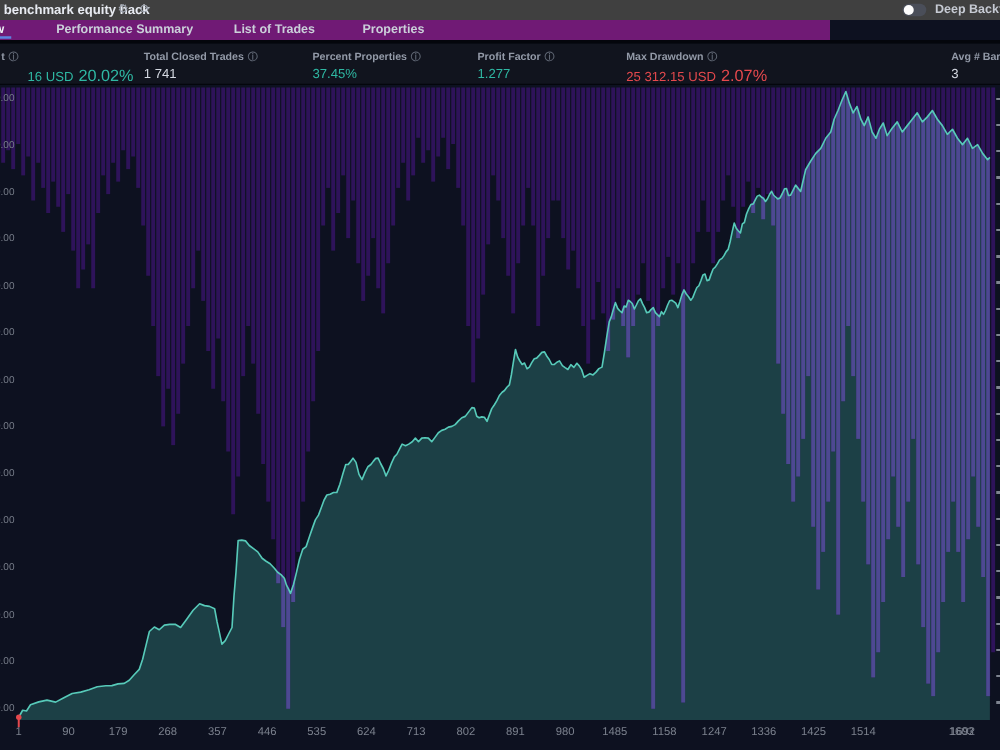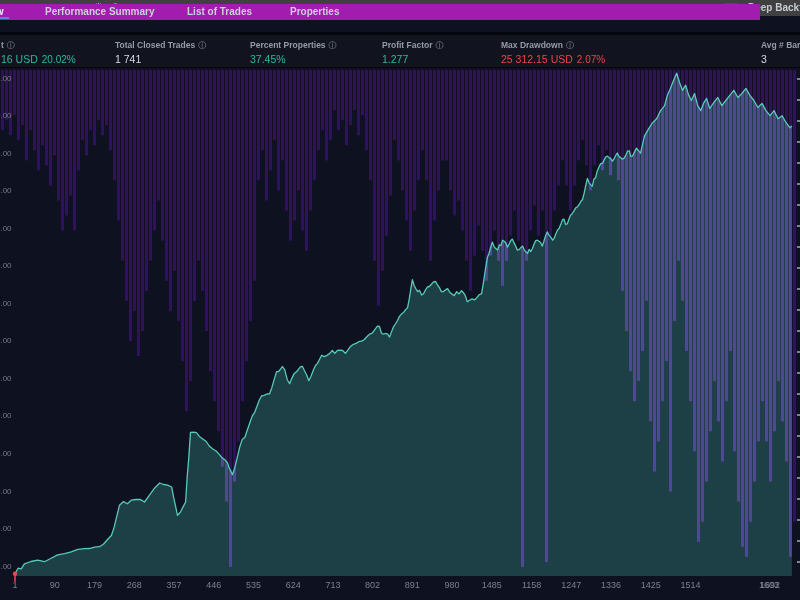--- a/index.html
+++ b/index.html
@@ -10,35 +10,35 @@
   .titlebar{position:absolute;left:0;top:0;width:800px;height:16px;background:#404040;}
   .app-title{position:absolute;left:3px;top:2px;font-size:10.5px;font-weight:bold;color:#e8ebf2;white-space:nowrap;}
   .tb-icon{position:absolute;top:1px;font-size:10px;color:#9aa0ab;cursor:pointer;}
   .gear{left:94px;}
   .refresh{left:112px;}
   .toggle{position:absolute;left:722px;top:3px;width:19px;height:10px;border-radius:6px;background:#4a4e59;cursor:pointer;}
   .toggle .knob{position:absolute;left:1px;top:1px;width:8px;height:8px;border-radius:50%;background:#fdfdfd;}
   .toggle-label{position:absolute;left:748px;top:2px;font-size:10px;font-weight:600;color:#c6cad3;white-space:nowrap;}
 
   
-  .tabsbar{position:absolute;left:0;top:4px;width:760px;height:16px;background:#a21caf;}
+  .tabsbar{position:absolute;left:0;top:16px;width:664px;height:16px;background:#701a75;}
   .tab{position:absolute;top:2px;font-size:10px;font-weight:600;color:#cbd0da;white-space:nowrap;cursor:pointer;}
   .tab-frag{left:0;width:9px;height:14px;overflow:hidden;color:#eef1f6;}
   .tab-frag .inner{display:inline-block;margin-left:-41px;}
   .tab-underline{position:absolute;left:0;top:13px;width:9px;height:2px;background:#5b84e0;}
   .tab1{left:45px;} .tab2{left:187px;} .tab3{left:290px;}
   .bar-divider{position:absolute;left:0;top:32px;width:800px;height:3px;background:#04060c;}
 
   
   .statsbar{position:absolute;left:0;top:35px;width:800px;height:33px;background:#11141e;border-bottom:1px solid #04060c;}
   .stat{position:absolute;top:5px;white-space:nowrap;}
   .stat-label{font-size:8.5px;font-weight:bold;color:#939aa8;height:12px;}
   .stat-label .info{font-size:8px;color:#5f6673;margin-left:3px;}
   .stat-value{font-size:10.5px;font-weight:500;margin-top:1px;}
-  .stat-value .p{font-size:10px;margin-left:4px;}
+  .stat-value .p{font-size:13px;margin-left:4px;}
   .s-net{left:1px;} .s-total{left:115px;} .s-pct{left:250px;} .s-pf{left:382px;}
   .s-dd{left:501px;} .s-avg{left:636px;} .s-bars{left:761px;}
 
   
   #chart-svg{position:absolute;left:0;top:0;width:800px;height:600px;}
   .x-axis{position:absolute;left:0;top:578px;width:800px;height:22px;}
   .x-tick{position:absolute;top:2px;width:34px;margin-left:-17px;text-align:center;font-size:9px;color:#7b818d;}
   .left-scale{position:absolute;left:0;top:70px;width:18px;height:508px;overflow:hidden;pointer-events:none;}
   .y-frag{position:absolute;left:-4px;font-size:8px;color:#767c88;white-space:nowrap;}
   .right-scale{position:absolute;right:0;top:70px;width:6px;height:508px;cursor:ns-resize;
@@ -519,21 +519,21 @@
   <span class="tab-underline"></span>
   <span class="tab tab1">Performance Summary</span>
   <span class="tab tab2">List of Trades</span>
   <span class="tab tab3">Properties</span>
 </div>
 <div class="bar-divider"></div>
 
 <div class="statsbar">
   <div class="stat s-net">
     <div class="stat-label"><span>t</span><span class="info">ⓘ</span></div>
-    <div class="stat-value"><span class="v" style="color: rgb(47, 184, 163);">16 USD</span><span class="p" style="color: rgb(47, 184, 163);">20.02%</span></div>
+    <div class="stat-value"><span class="v" style="color: rgb(47, 184, 163); margin-left: 21px;">16 USD</span><span class="p" style="color: rgb(47, 184, 163);">20.02%</span></div>
   </div>
   <div class="stat s-total">
     <div class="stat-label"><span>Total Closed Trades</span><span class="info">ⓘ</span></div>
     <div class="stat-value"><span class="v" style="color: rgb(214, 218, 227);">1 741</span></div>
   </div>
   <div class="stat s-pct">
     <div class="stat-label"><span>Percent Properties</span><span class="info">ⓘ</span></div>
     <div class="stat-value"><span class="v" style="color: rgb(47, 184, 163);">37.45%</span></div>
   </div>
   <div class="stat s-pf">

